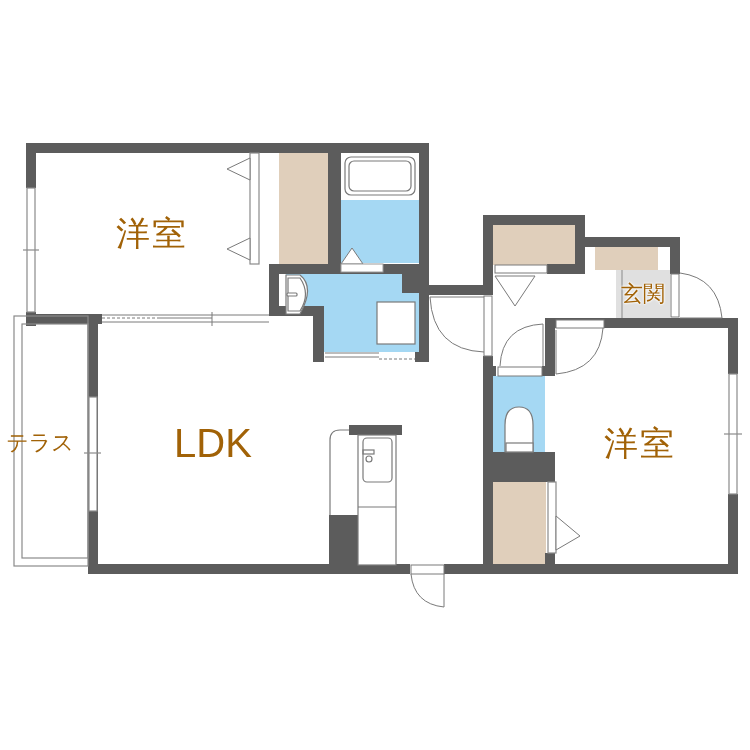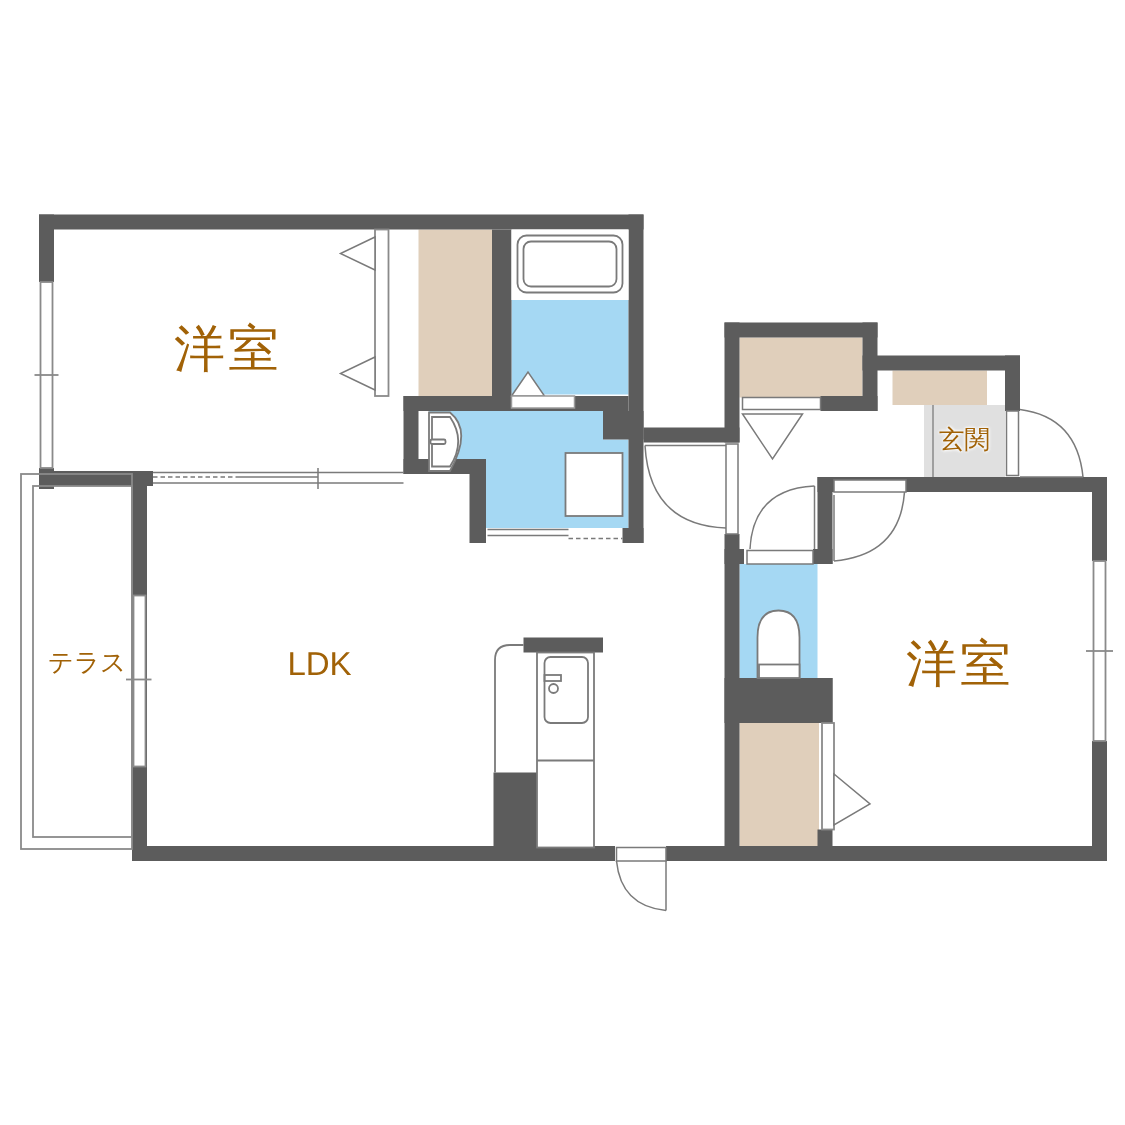--- a/index.html
+++ b/index.html
@@ -1,21 +1,21 @@
 <!DOCTYPE html>
 <html><head>
 <meta charset="utf-8">
 <style>
   html,body{margin:0;padding:0;background:#fff;}
   body{width:750px;height:750px;overflow:hidden;position:relative;font-family:"DejaVu Sans","Liberation Sans",sans-serif;}
   svg{position:absolute;left:0;top:0;}
   .label{position:absolute;color:#a16207;white-space:nowrap;transform:translate(-50%,-50%);line-height:1;}
   .big{font-size:34px;letter-spacing:2px;}
-  .ldk{font-size:22px;font-family:"Liberation Sans",sans-serif;}
-  .small{font-size:17px;}
+  .ldk{font-size:40px;font-family:"Liberation Sans",sans-serif;}
+  .small{font-size:22px;}
   .halo{text-shadow:0 0 2px #fff,0 0 2px #fff,0 0 3px #fff;}
 </style>
 </head>
 <body>
 
 <svg width="750" height="750" viewBox="0 0 750 750">
 
   <rect x="279" y="153" width="49" height="111" fill="#e0cfbb"></rect>
   <rect x="493" y="225" width="82" height="40" fill="#e0cfbb"></rect>
   <rect x="595" y="247" width="63" height="23" fill="#e0cfbb"></rect>
@@ -156,15 +156,15 @@
     <line x1="680" y1="318" x2="722" y2="318"></line>
 
     <rect x="411" y="565" width="33" height="9" fill="#fff"></rect>
     <path d="M411,574 Q414,604 444,607"></path>
     <line x1="444" y1="574" x2="444" y2="607"></line>
   </g>
 </svg>
 
 <div class="label big" style="left:152px;top:233px;">洋室</div>
 <div class="label ldk" style="left:213px;top:443px;">LDK</div>
-<div class="label small" style="left:58px;top:443px;">テラス</div>
+<div class="label small" style="left:40px;top:443px;">テラス</div>
 <div class="label big" style="left:640px;top:443px;">洋室</div>
 <div class="label small halo" style="left:643px;top:294px;">玄関</div>
 
 </body></html>

